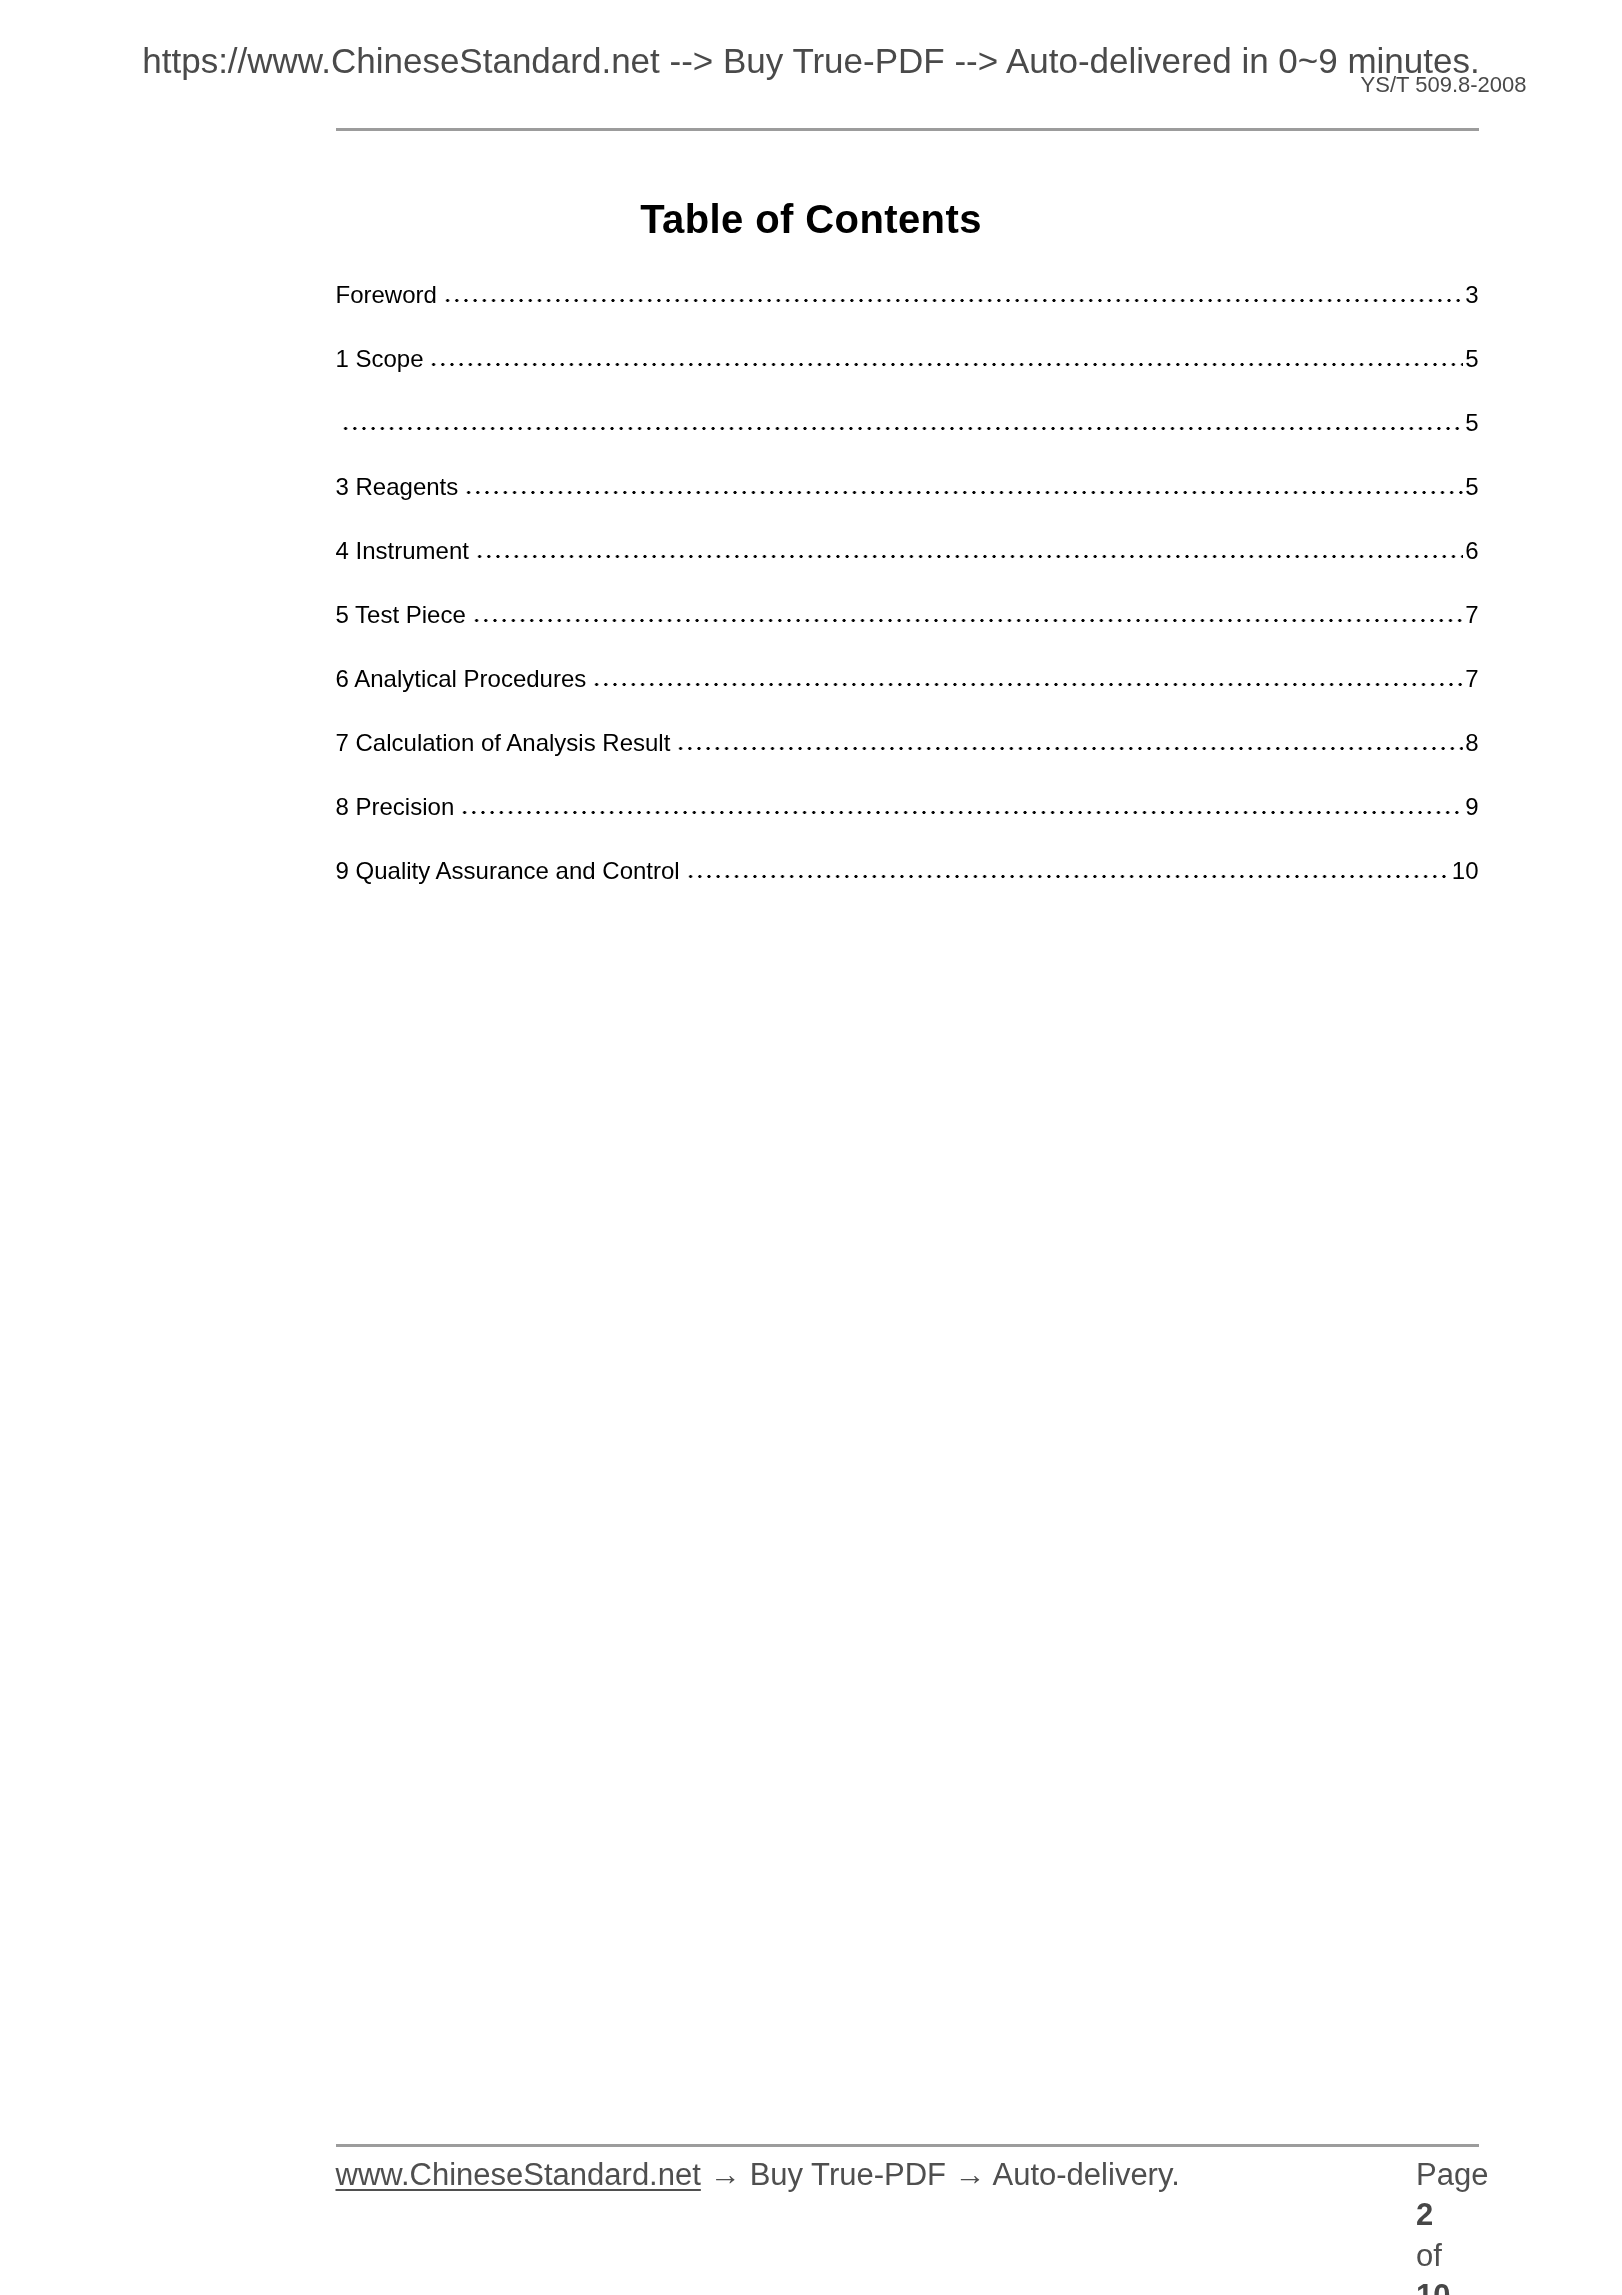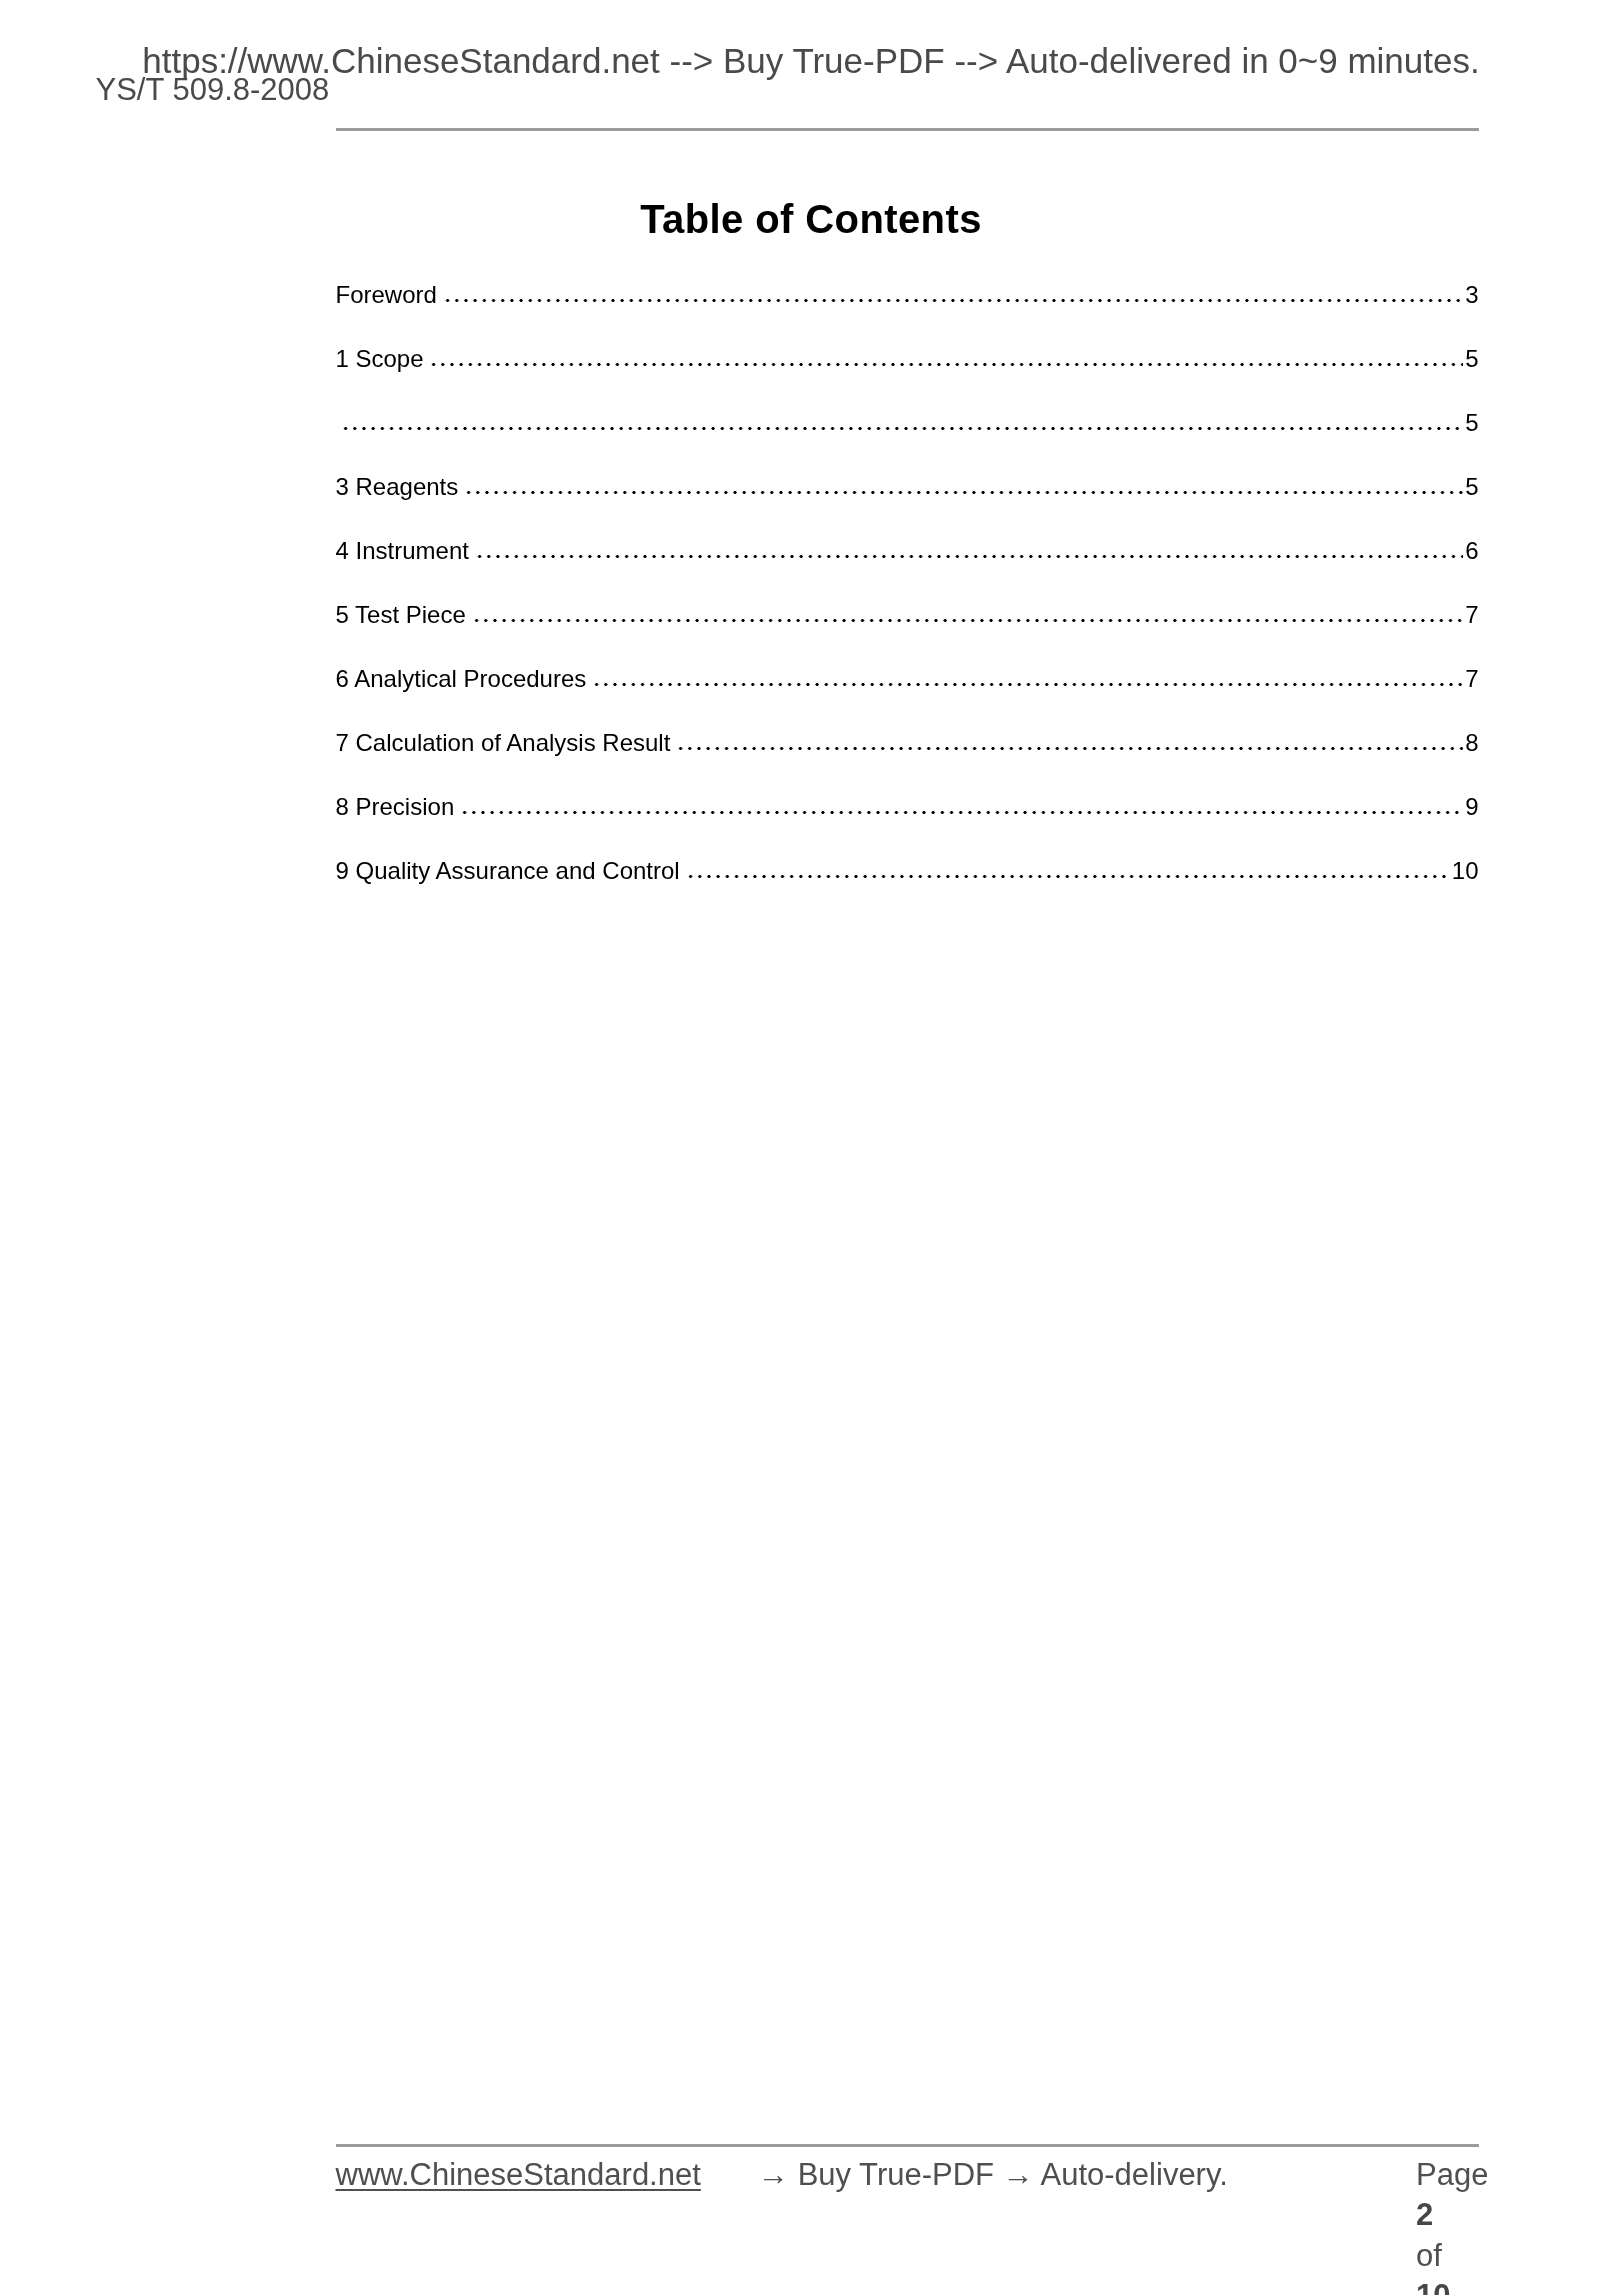--- a/index.html
+++ b/index.html
@@ -23,22 +23,22 @@
     text-align: center;
     font-size: 35px;
     line-height: 1.1;
     color: #4a4a4a;
     white-space: nowrap;
   }
   .header-code {
     position: absolute;
     top: 73px; left: 0;
     width: 100%;
-    text-align: left;
-    font-size: 31px;
+    text-align: right;
+    font-size: 22px;
     line-height: 1.1;
     color: #4a4a4a;
     white-space: nowrap;
   }
   .rule {
     position: absolute;
     left: 240px;
     width: 1143px;
     height: 2.5px;
     background: #9c9c9c;
@@ -93,21 +93,21 @@
     left: 240px;
     width: 1143px;
     display: flex;
     justify-content: space-between;
     align-items: baseline;
     font-size: 31px;
     line-height: 1.3;
     color: #4f4f4f;
     white-space: nowrap;
   }
-  .footer-left { display: flex; align-items: center; gap: 48px; }
+  .footer-left { display: flex; align-items: center; }
   .footer-link {
     color: #4f4f4f;
     text-decoration: underline;
     text-decoration-thickness: 1.7px;
     text-underline-offset: 4.2px;
     cursor: pointer;
   }
   .footer-tail { margin-left: 9.2px; }
   .footer-right { display: flex; align-items: baseline; flex-direction: column; }
   .footer-right span { margin-left: 10px; }

